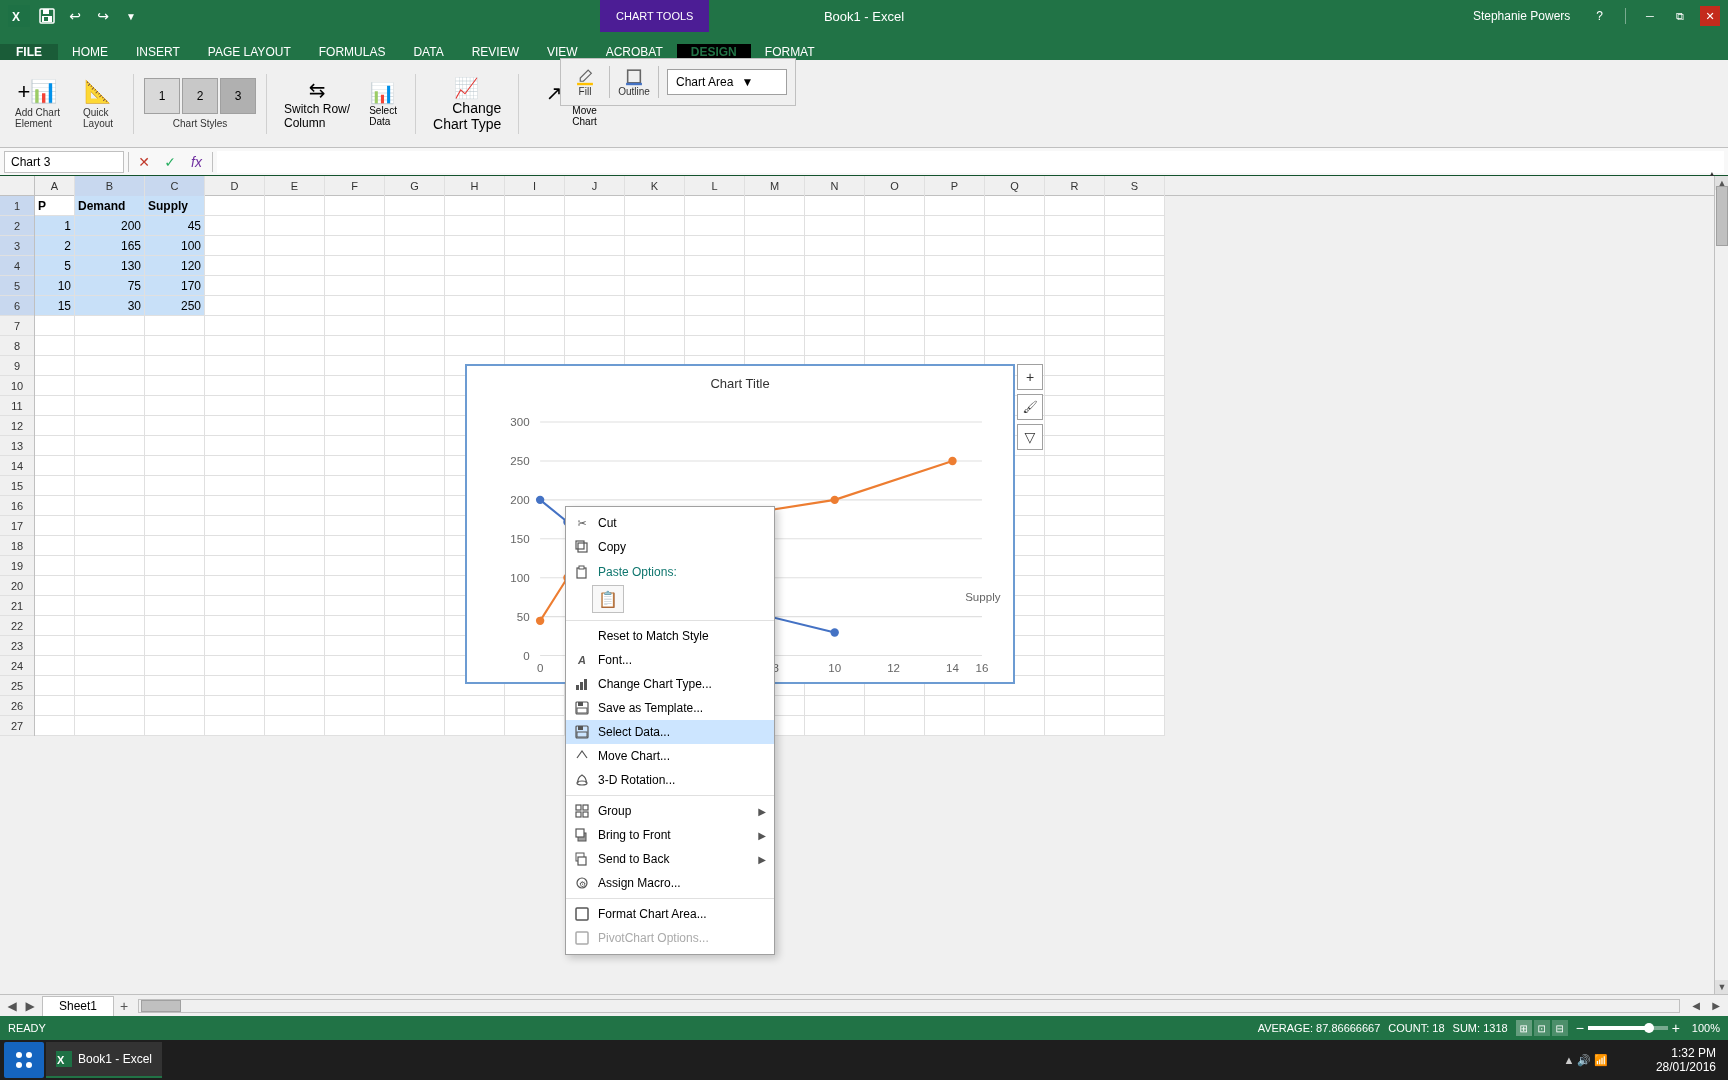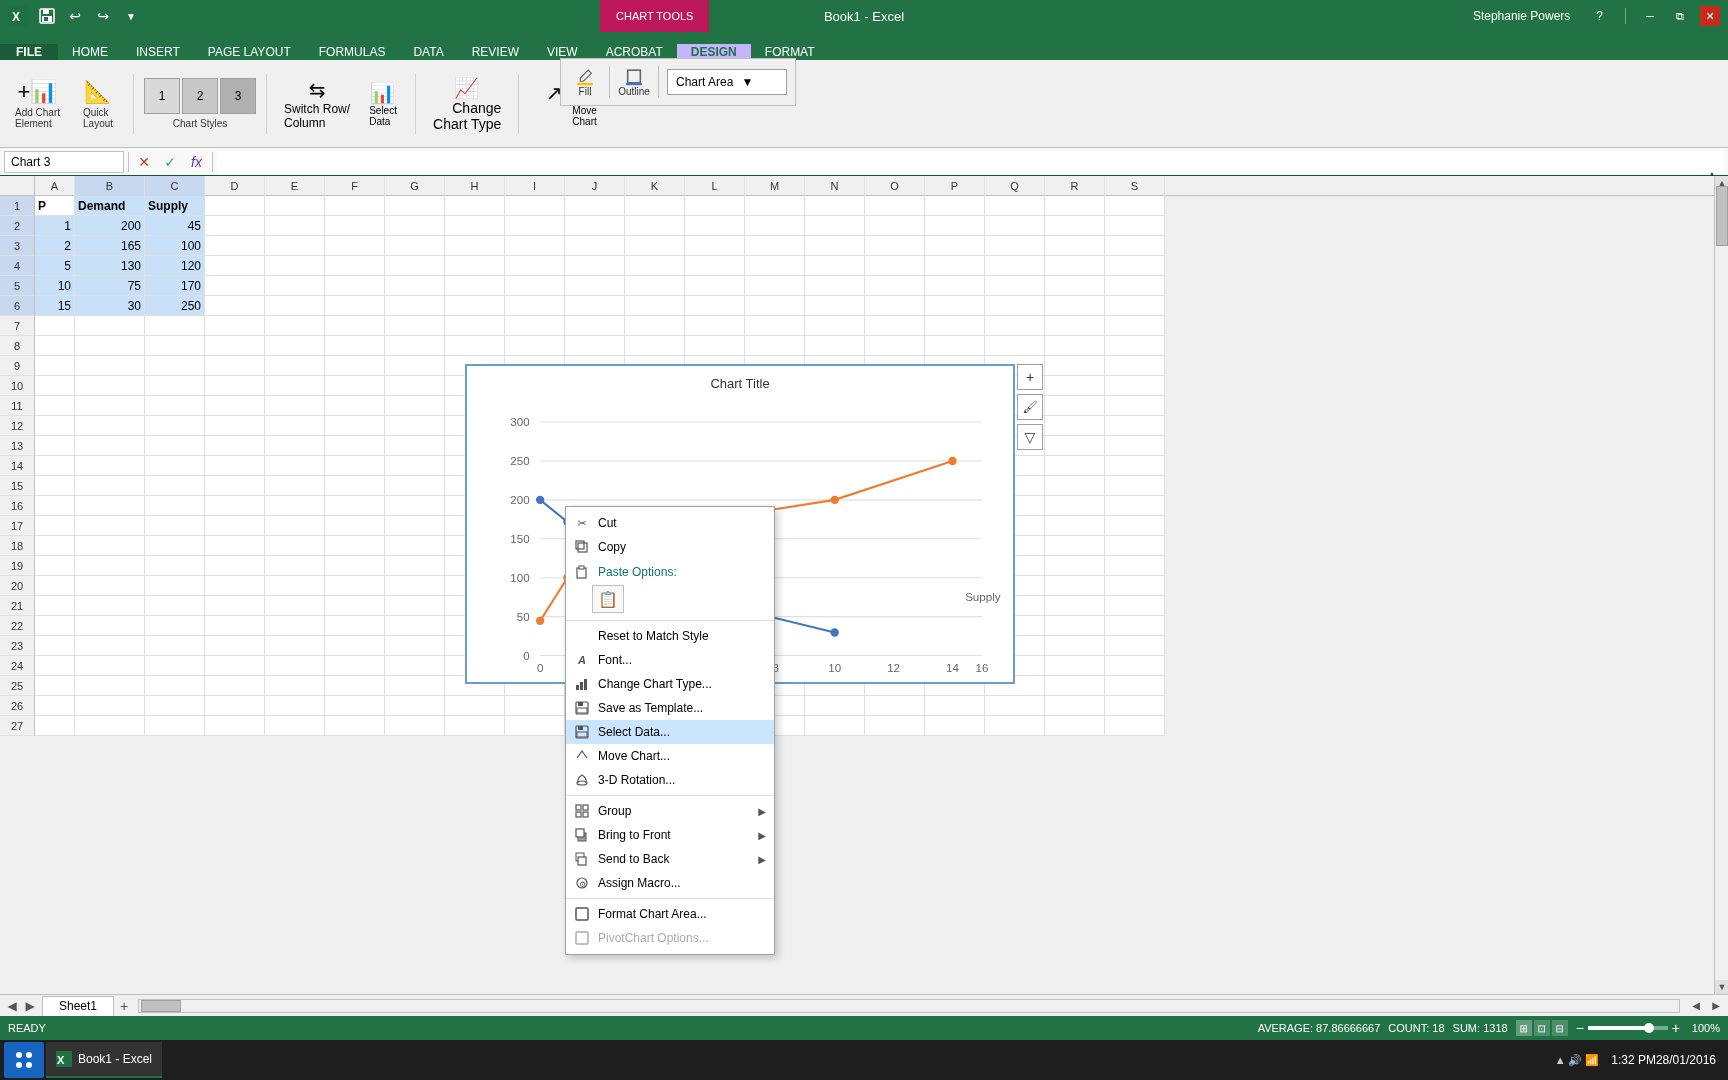--- a/index.html
+++ b/index.html
@@ -31,21 +31,21 @@
     .ribbon-tab {
       padding: 4px 14px;
       font-size: 12px;
       cursor: pointer;
       color: white;
       height: 16px;
       display: flex;
       align-items: center;
     }
     .ribbon-tab.active {
-      background: #c4b5fd;
+      background: #000000;
       color: #217346;
       font-weight: bold;
     }
     .ribbon-tab.file-tab {
       background: #1a5c38;
       padding: 4px 16px;
     }
 
     
     #ribbon {
@@ -481,21 +481,21 @@
             <rect x="4" y="1" width="6" height="5" fill="white"></rect>
             <rect x="3" y="8" width="10" height="6" fill="white"></rect>
             <rect x="5" y="9" width="4" height="4" fill="#217346"></rect>
           </svg>
       </div>
       <div class="title-icon" title="Undo" style="font-size:14px; color:white;">↩</div>
       <div class="title-icon" title="Redo" style="font-size:14px; color:white;">↪</div>
       <div class="title-icon" style="font-size:10px; color:white;">▼</div>
     </div>
 
-    <div style="position:absolute; left:600px; top:0; background:#be185d; padding: 0 16px; height:32px; display:flex; align-items:center;">
+    <div style="position:absolute; left:600px; top:0; background:#4c1d95; padding: 0 16px; height:32px; display:flex; align-items:center;">
       <span style="color:white; font-size:11px;">CHART TOOLS</span>
     </div>
 
     <div style="position:absolute; left:50%; transform:translateX(-50%); color:white; font-size:13px;">Book1 - Excel</div>
 
     <div class="right-icons">
       <span style="color:white; font-size:12px; margin-right:16px;">Stephanie Powers</span>
       <span style="color:white; font-size:12px; margin-right:8px;">?</span>
       <div style="width:1px; height:16px; background:rgba(255,255,255,0.4); margin:0 4px;"></div>
       <span class="win-btn">─</span>
@@ -1552,20 +1552,20 @@
     </div>
     <div class="taskbar-app">
       <svg width="16" height="16" viewBox="0 0 16 16">
           <rect width="16" height="16" fill="#1e7145"></rect>
           <text x="1" y="13" fill="white" font-size="11" font-weight="bold">X</text>
         </svg>
       <span style="font-size:12px; color:white;">Book1 - Excel</span>
     </div>
     <div class="taskbar-right">
       <span style="font-size:11px; color:#ccc;">▲ 🔊 📶</span>
-      <div style="display:flex; flex-direction:row; align-items:flex-end;">
+      <div style="display:flex; flex-direction:column; align-items:flex-end;margin-left:36px;">
         <span>1:32 PM</span>
         <span>28/01/2016</span>
       </div>
     </div>
   </div>
 
 </div>
 
 </body></html>

